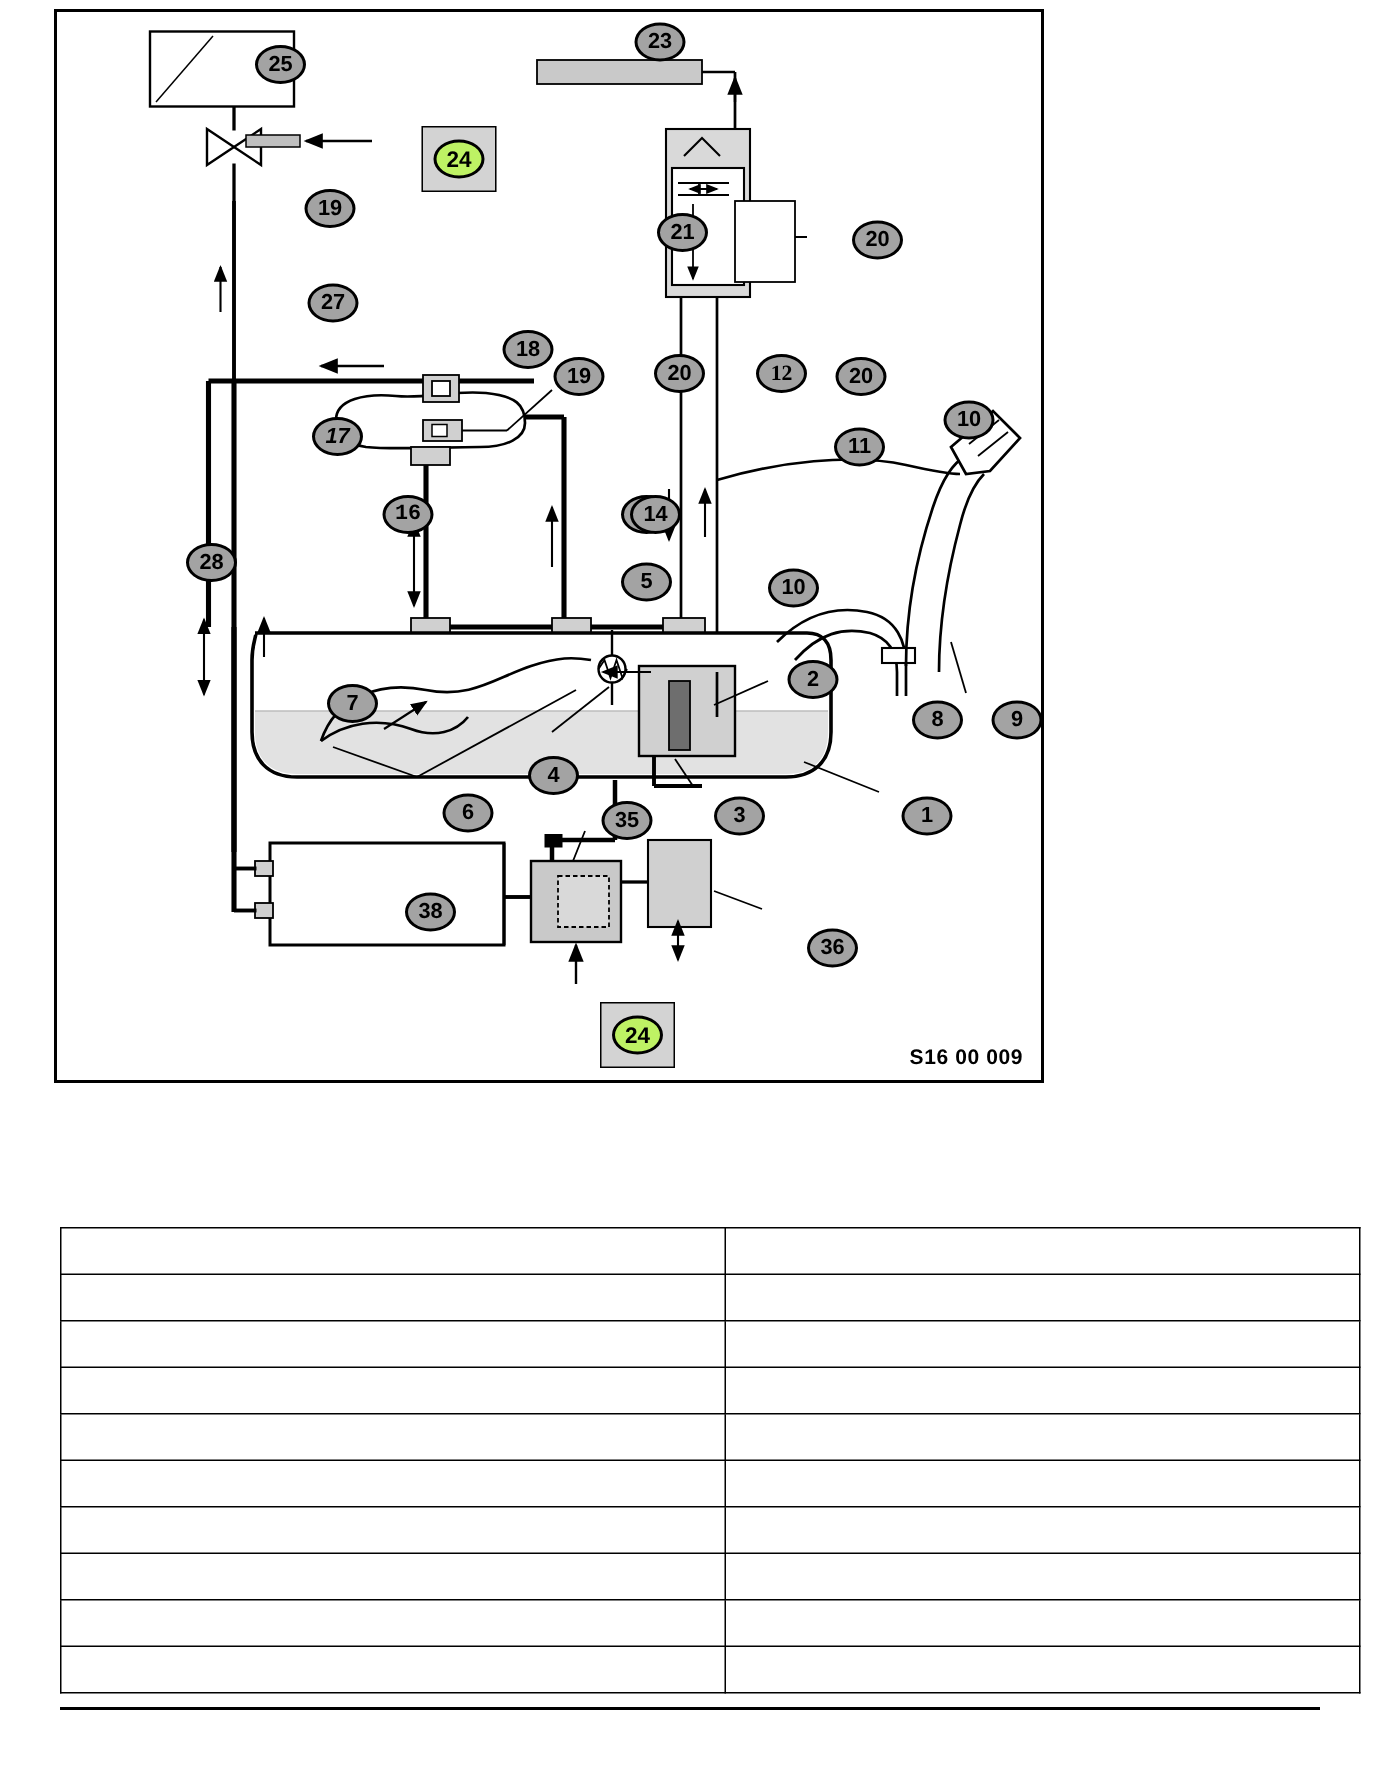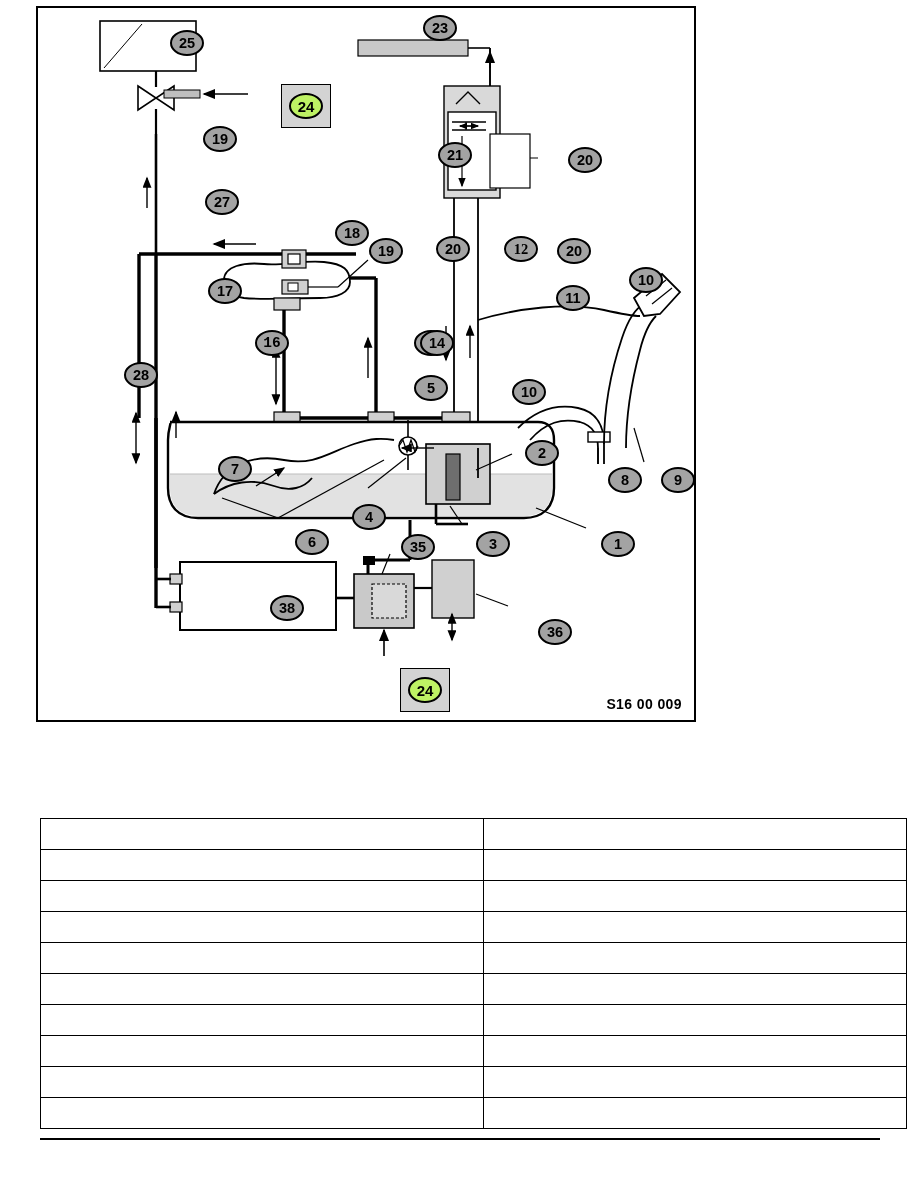--- a/index.html
+++ b/index.html
@@ -297,21 +297,21 @@
     <div class="callout" style="left:165px; top:118px;">19</div>
     <div class="callout" style="left:167px; top:181px;">27</div>
     <div class="callout" style="left:385px; top:7px;">23</div>
     <div class="callout" style="left:400px; top:90px;margin-top:44px;">21</div>
     <div class="callout" style="left:530px; top:139px;">20</div>
     <div class="callout" style="left:297px; top:212px;">18</div>
     <div class="callout" style="left:331px; top:230px;">19</div>
     <div class="callout" style="left:398px; top:228px;">20</div>
     <div class="callout" style="left:466px; top:228px;font-family:Liberation Serif, serif;">12</div>
     <div class="callout" style="left:519px; top:230px;">20</div>
-    <div class="callout" style="left:170px; top:270px;">17</div>
+    <div class="callout" style="left:170px; top:270px;font-style:italic;">17</div>
     <div class="callout" style="left:518px; top:277px;">11</div>
     <div class="callout" style="left:591px; top:259px;">10</div>
     <div class="callout" style="left:217px; top:322px;font-family:Liberation Mono, monospace;">16</div>
     <div class="callout" style="left:336px; top:322px;margin-left:40px;">15</div>
     <div class="callout" style="left:382px; top:322px;">14</div>
     <div class="callout" style="left:86px;  top:354px;">28</div>
     <div class="callout" style="left:376px; top:367px;">5</div>
     <div class="callout" style="left:474px; top:371px;">10</div>
     <div class="callout" style="left:487px; top:432px;">2</div>
     <div class="callout" style="left:180px; top:448px;">7</div>

